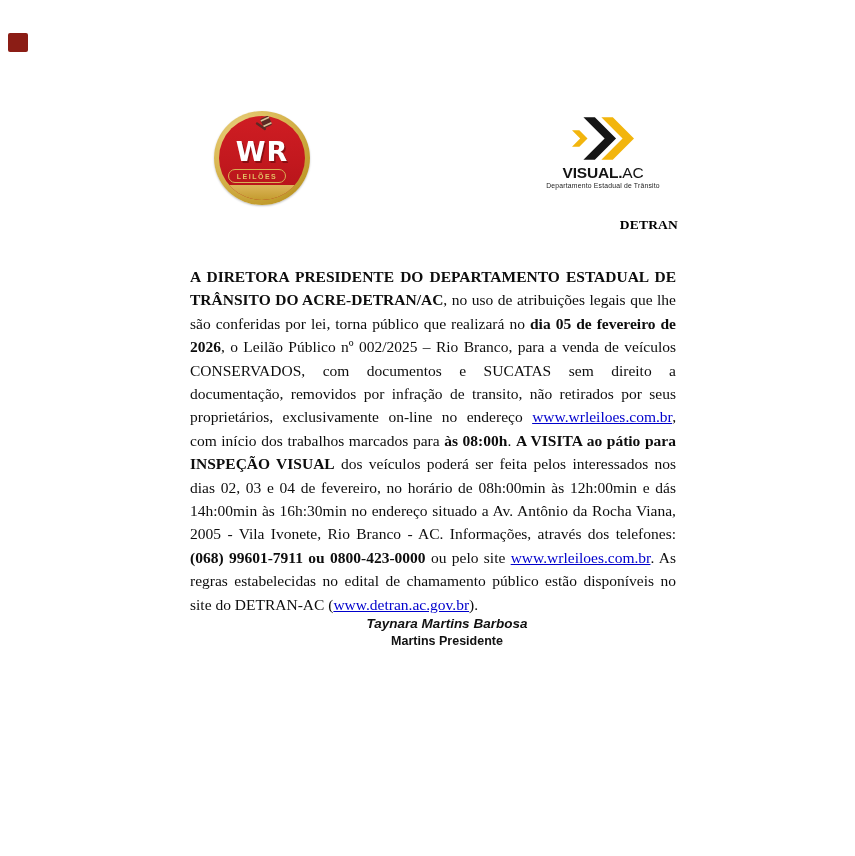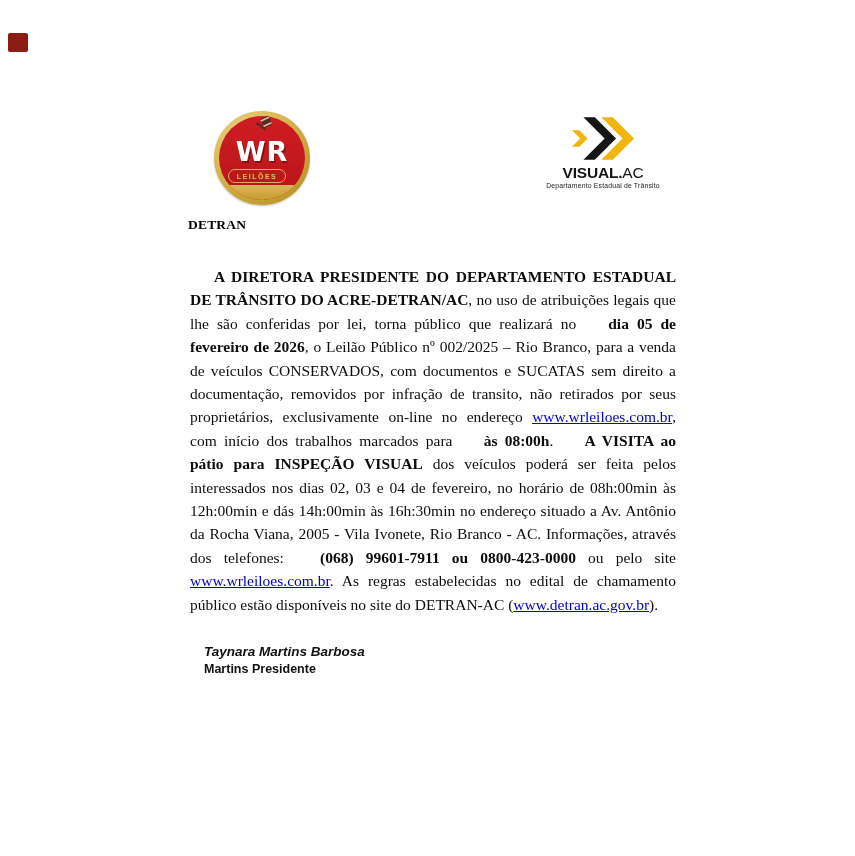--- a/index.html
+++ b/index.html
@@ -41,33 +41,33 @@
 
   
   .detran-logo { position:absolute; left:545px; top:117px; width:116px; text-align:center; font-family:"Liberation Sans", sans-serif; }
   .detran-arrows { display:block; margin:0 auto; }
   .detran-wordmark { margin-top:5px; font-size:15.5px; line-height:16px; letter-spacing:-0.2px; color:#141414; white-space:nowrap; }
   .detran-wordmark .wm-bold { font-weight:800; }
   .detran-wordmark .wm-light { font-weight:400; }
   .detran-tagline { margin-top:1px; font-size:6.8px; line-height:8px; color:#222; letter-spacing:0.2px; }
 
   
-  .doc-title { position:absolute; left:188px; top:216px; width:490px; text-align:left;
+  .doc-title { position:absolute; left:188px; top:216px; width:490px; text-align:right;
     font-weight:700; font-size:13.5px; line-height:18px; letter-spacing:0.2px; color:#000; }
 
   
   .notice-paragraph {
     position:absolute; left:190px; top:265px; width:486px;
     font-size:15.5px; line-height:23.4px; text-align:justify; color:#0d0d0d;
   }
-  .run.bold { font-weight:700;margin-left:24px; }
+  .run.bold { font-weight:700; }
   .run.link { text-decoration:underline; }
 
   
-  .signature { position:absolute; left:190px; top:616px; width:486px; transform:translateX(14px);margin-top:28px; }
+  .signature { position:absolute; left:190px; top:616px; width:486px; text-align:center; transform:translateX(14px); }
   .sig-name { font-family:"Liberation Sans", sans-serif; font-weight:700; font-style:italic; font-size:13.5px; color:#111; }
   .sig-role { font-family:"Liberation Sans", sans-serif; font-weight:700; font-size:12.5px; margin-top:3px; color:#111; }
 </style>
 </head>
 <body>
 
 <div class="page">
 
   <div class="corner-mark" style="background: rgb(139, 29, 21);"></div>
 

